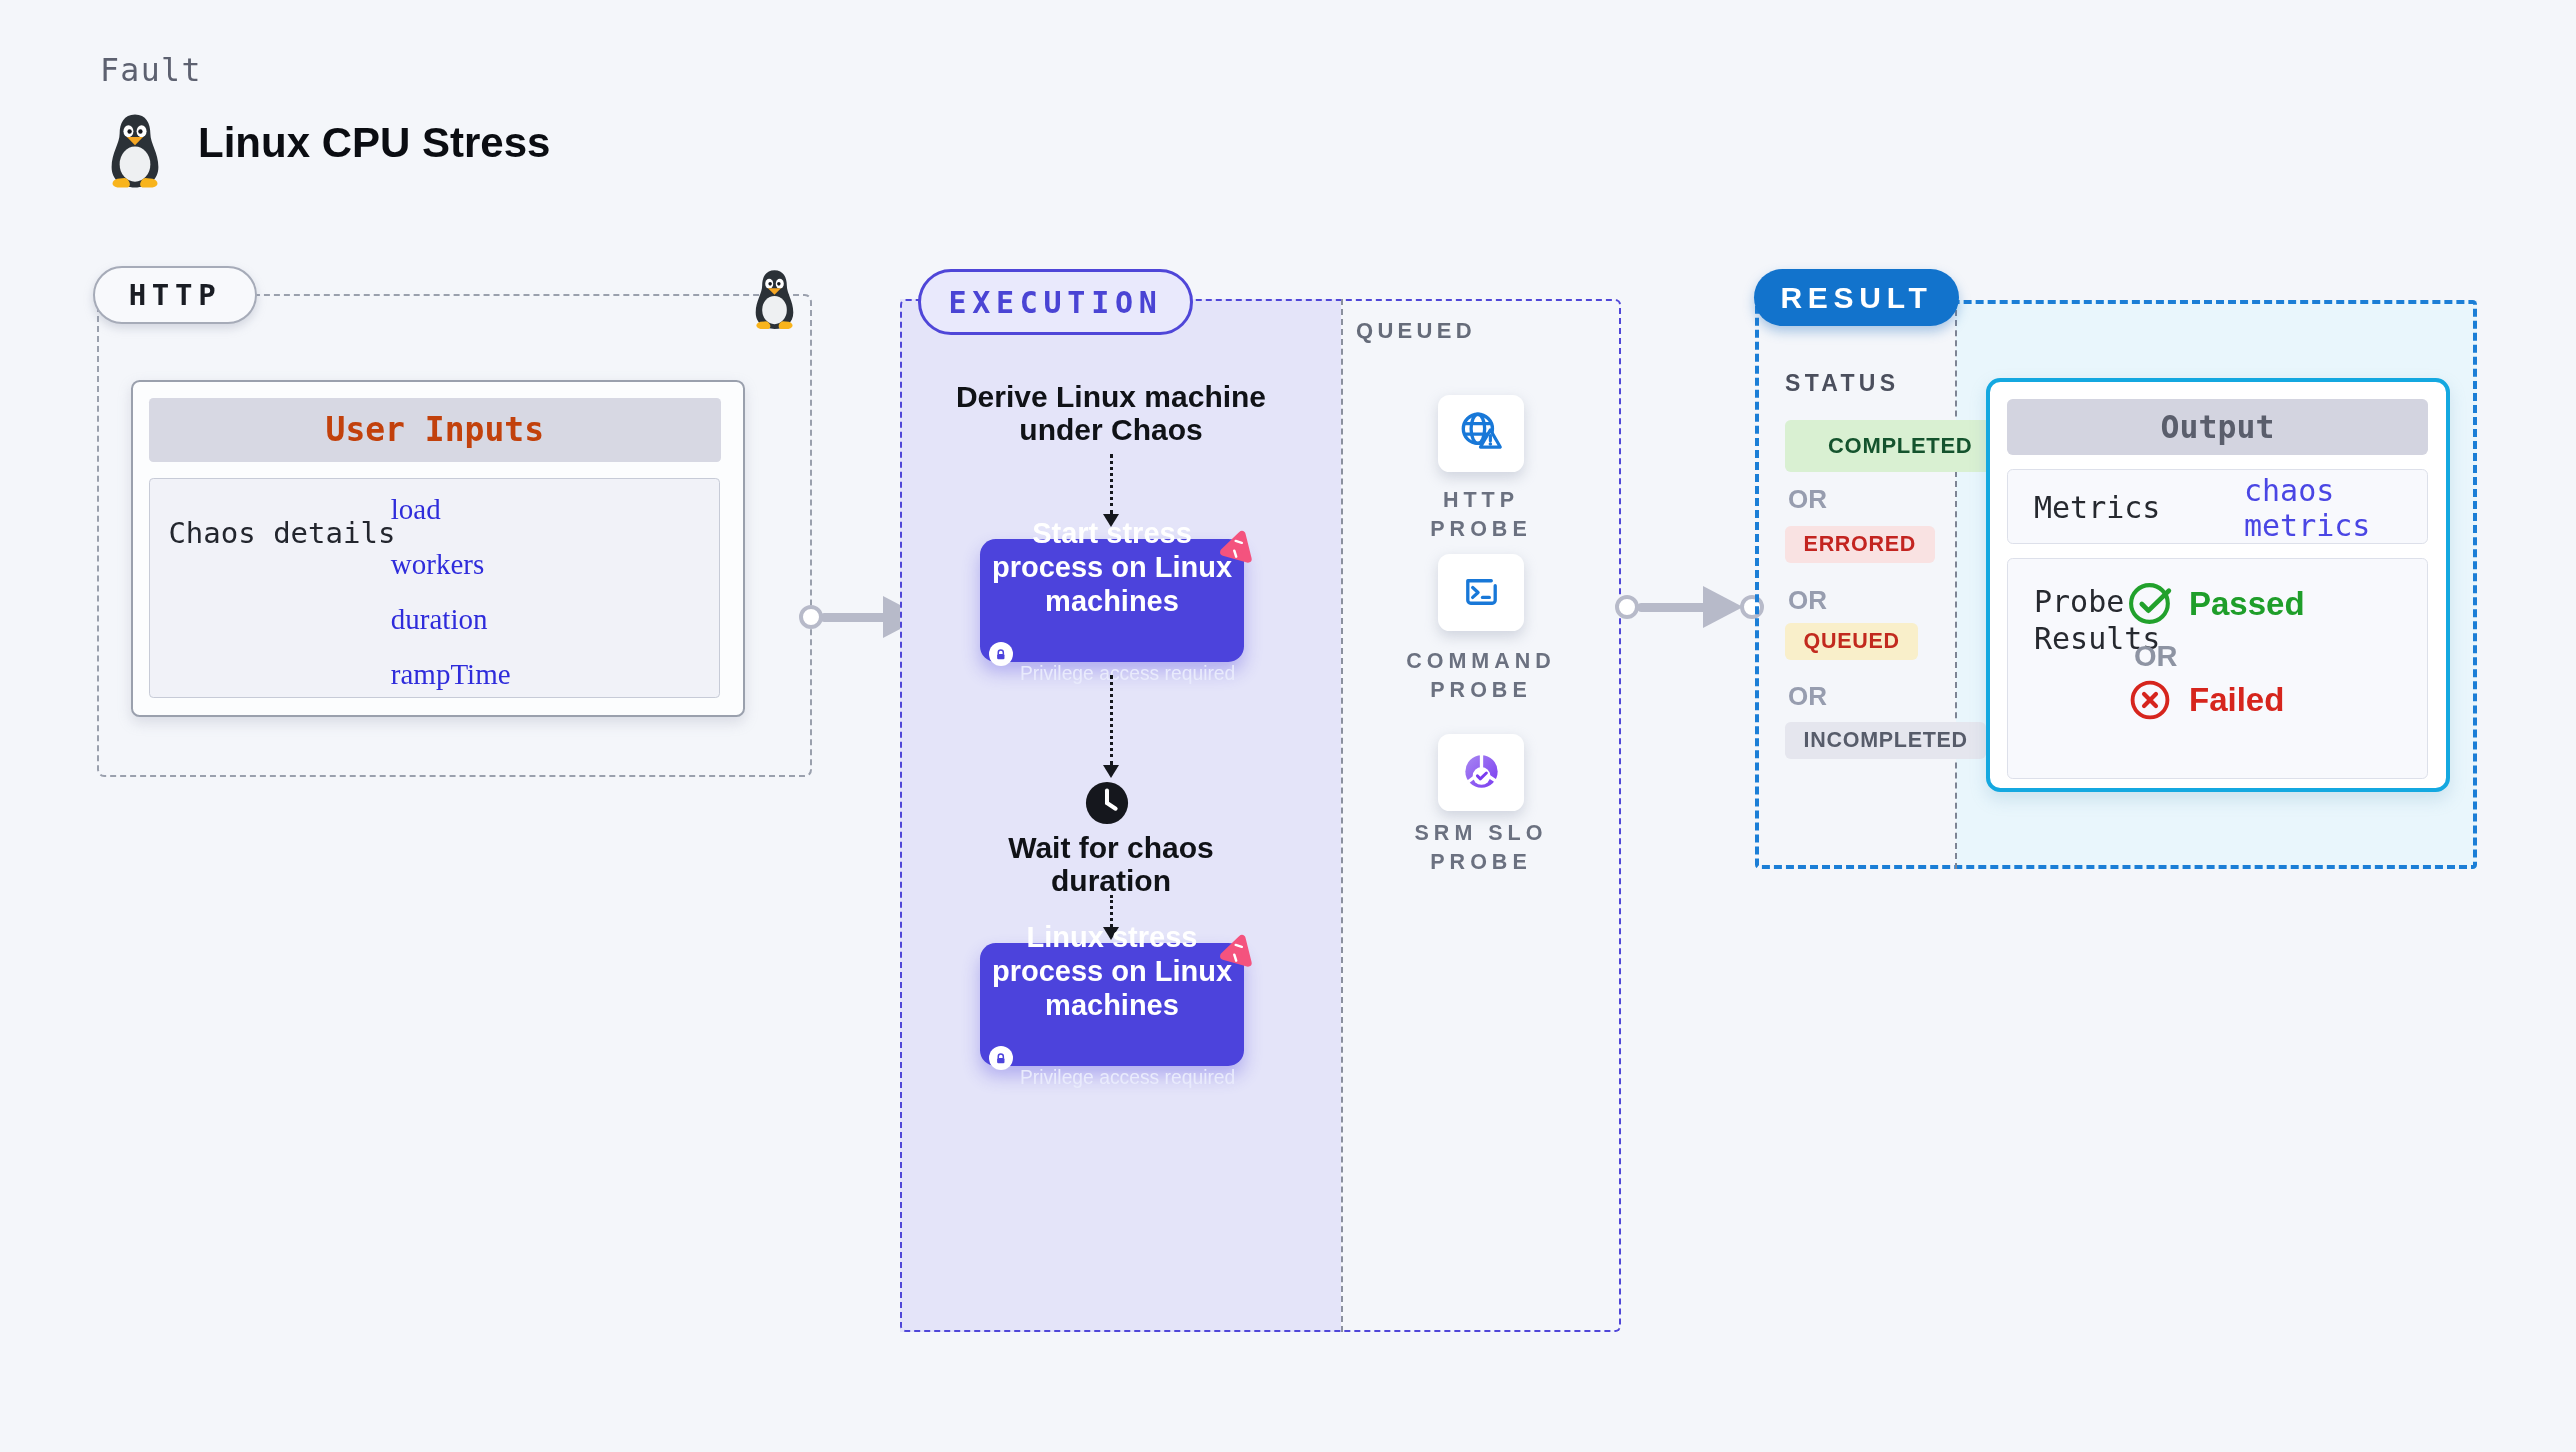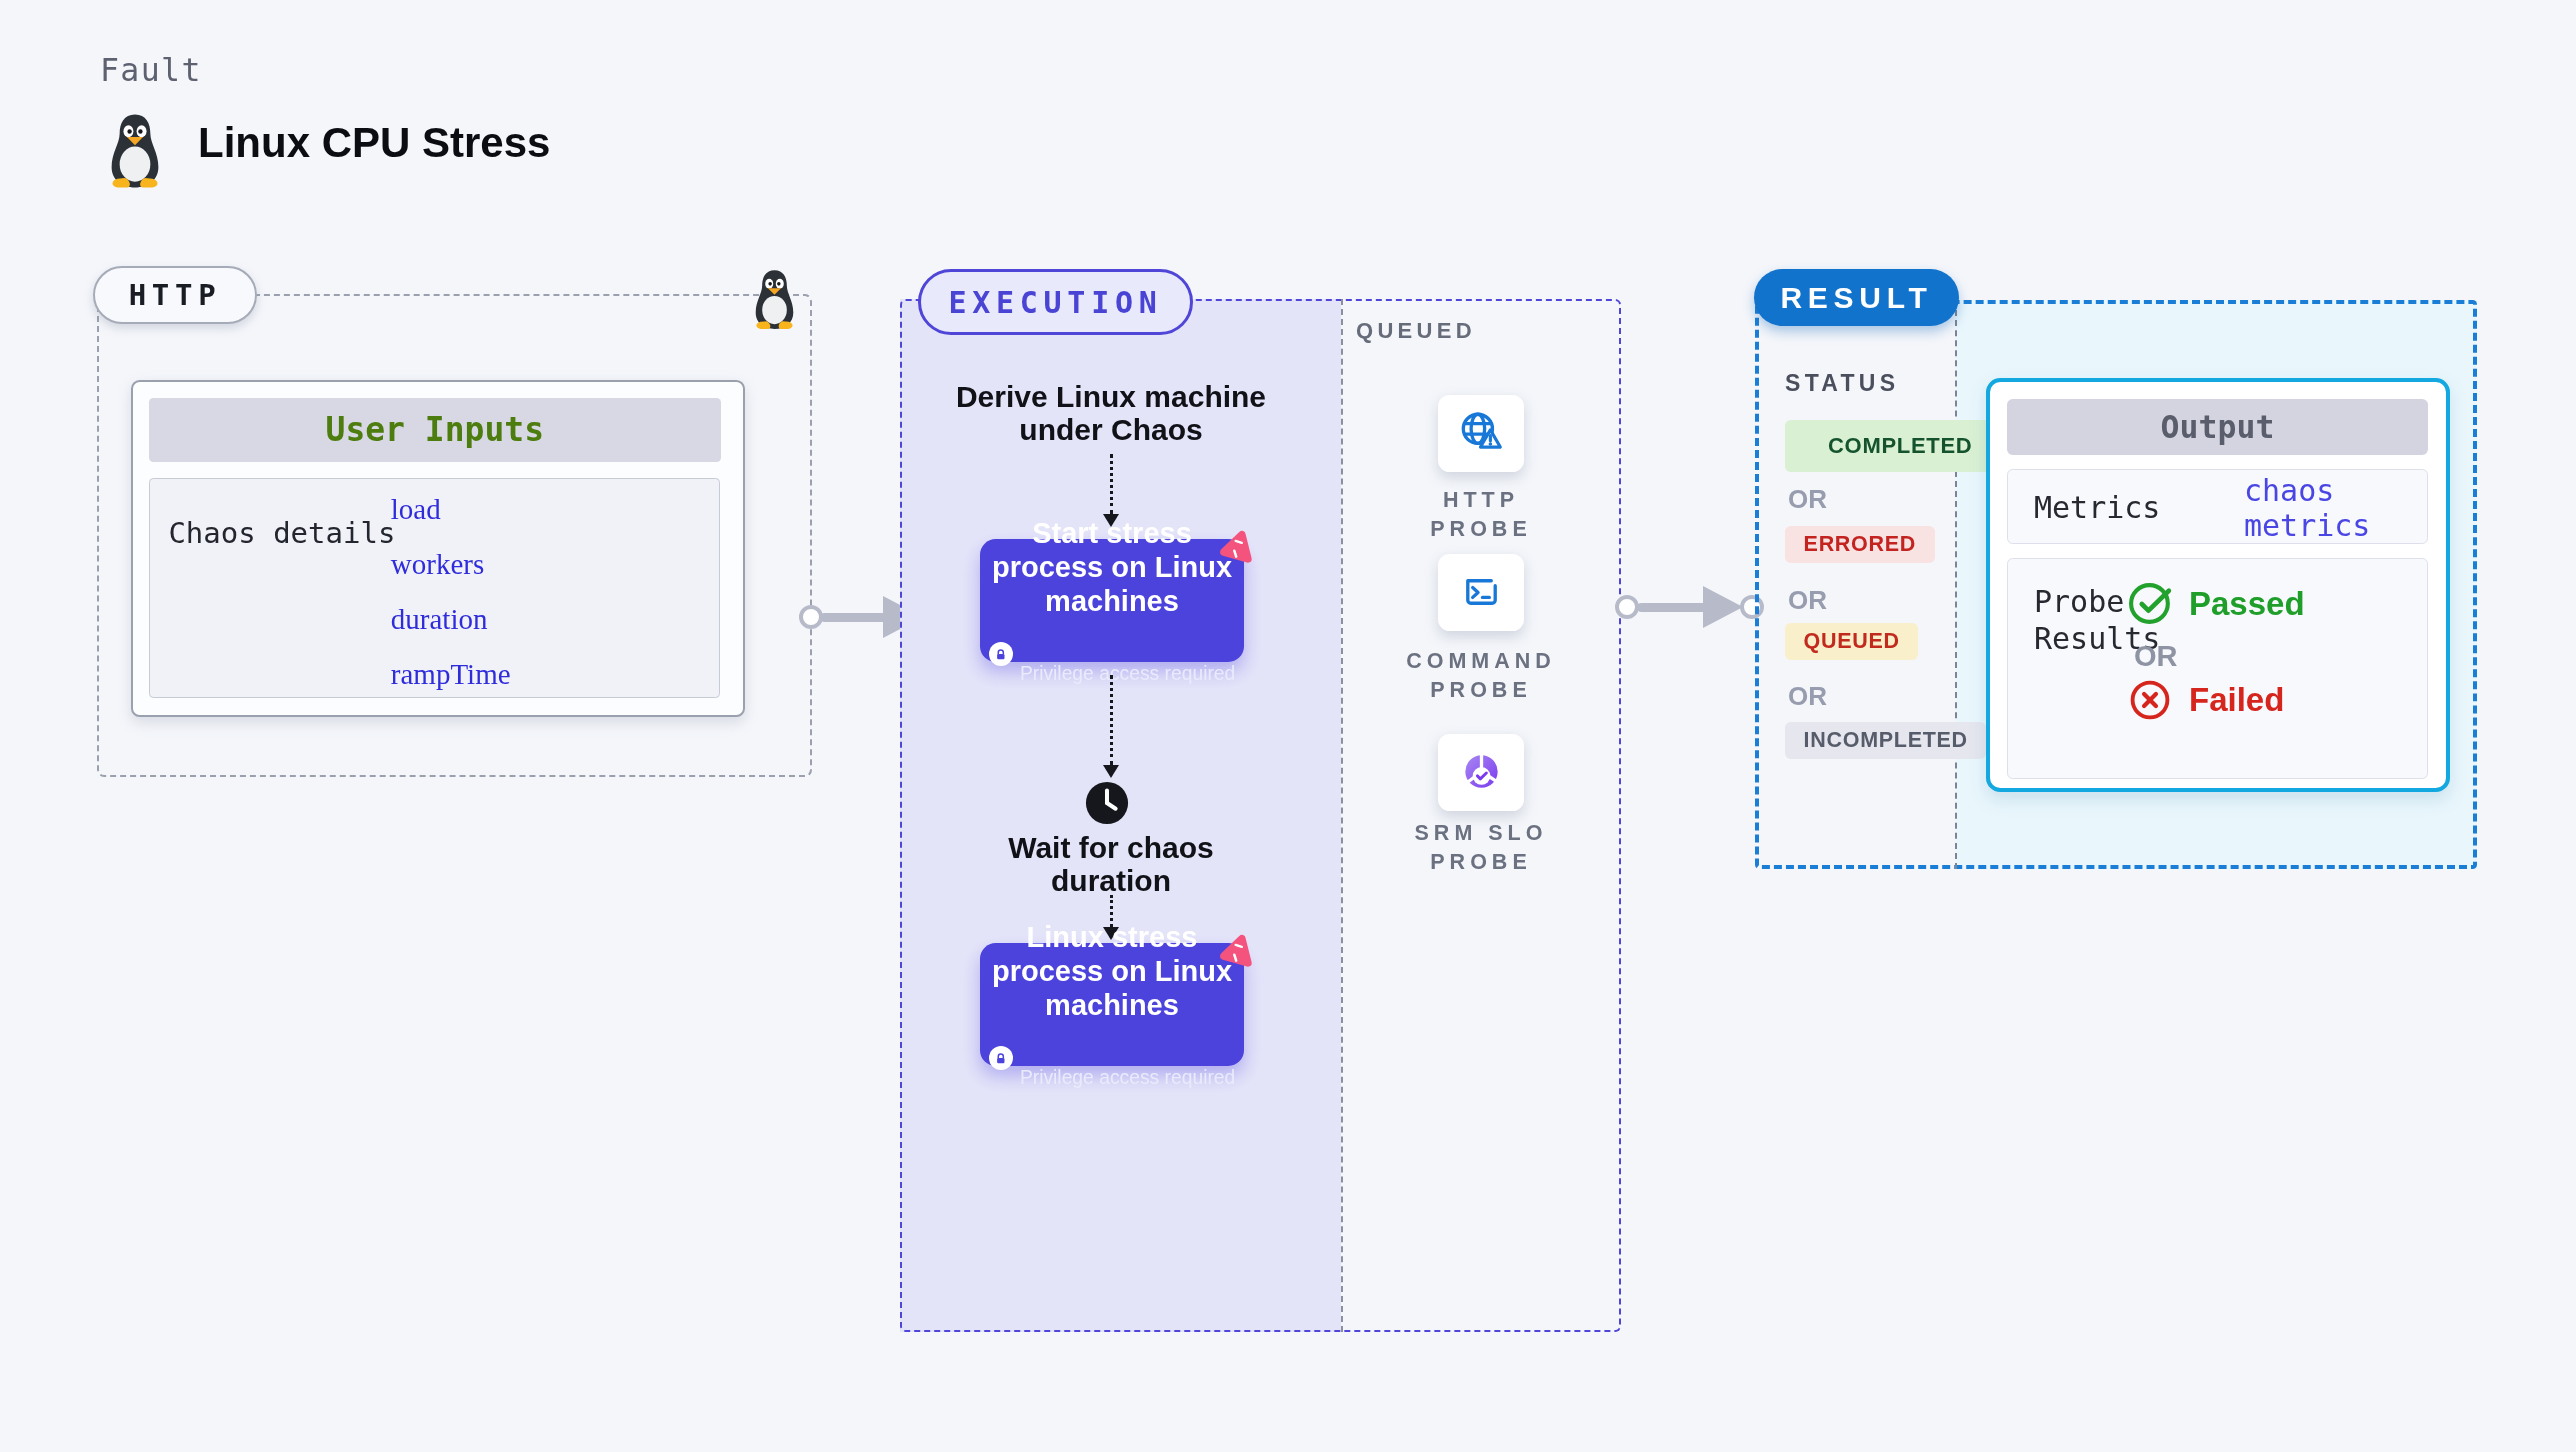--- a/index.html
+++ b/index.html
@@ -20,21 +20,21 @@
   .pill-exec{left:918px;top:269px;width:269px;height:60px;background:#e9e9fc;
              border:3.6px solid #4f46d8;color:#4a44d4;font-size:30px;}
   .pill-result{left:1754px;top:269px;width:205px;height:57px;background:#1273cc;
                color:#ffffff;font-size:30px;box-shadow:0 5.7px 11.5px rgba(30,110,190,.35);}
 
   
   .tune-box{left:97px;top:294px;width:711px;height:479px;border:2.1px dashed #9aa0ad;border-radius:7.2px;}
   .ui-card{left:131px;top:380px;width:610px;height:333px;background:#fcfdfe;border:2.9px solid #9aa0ad;
            border-radius:8.6px;box-shadow:0 5.7px 13px rgba(150,156,175,.28);}
   .ui-header{left:15.8px;top:15.8px;width:572px;height:64px;background:#d7d8e3;border-radius:4.3px;
-             display:flex;align-items:center;justify-content:center;font-size:33px;font-weight:bold;color:#4d7c0f;}
+             display:flex;align-items:center;justify-content:center;font-size:33px;font-weight:bold;color:#c2410c;}
   .ui-body{left:15.8px;top:96px;width:569px;height:218px;background:#f1f2f8;border:1.4px solid #c7cbd7;border-radius:4.3px;}
   .ui-rowlabel{left:18.6px;top:36px;font-size:29px;line-height:36px;color:#23262e;}
   .ui-links{left:241px;top:11.5px;display:flex;flex-direction:column;gap:19.3px;}
   .ui-link{font-size:29px;line-height:36px;color:#2f2cdb;cursor:pointer;font-family:Liberation Serif, serif;}
 
   
   .node{width:24px;height:24px;border-radius:50%;background:#fff;border:4.3px solid #b7bac9;box-sizing:border-box;}
   .hline{height:8.6px;background:#b7bac9;border-radius:4.3px;}
   .hhead{width:0;height:0;border-top:21.5px solid transparent;border-bottom:21.5px solid transparent;
          border-left:40px solid #b7bac9;}

